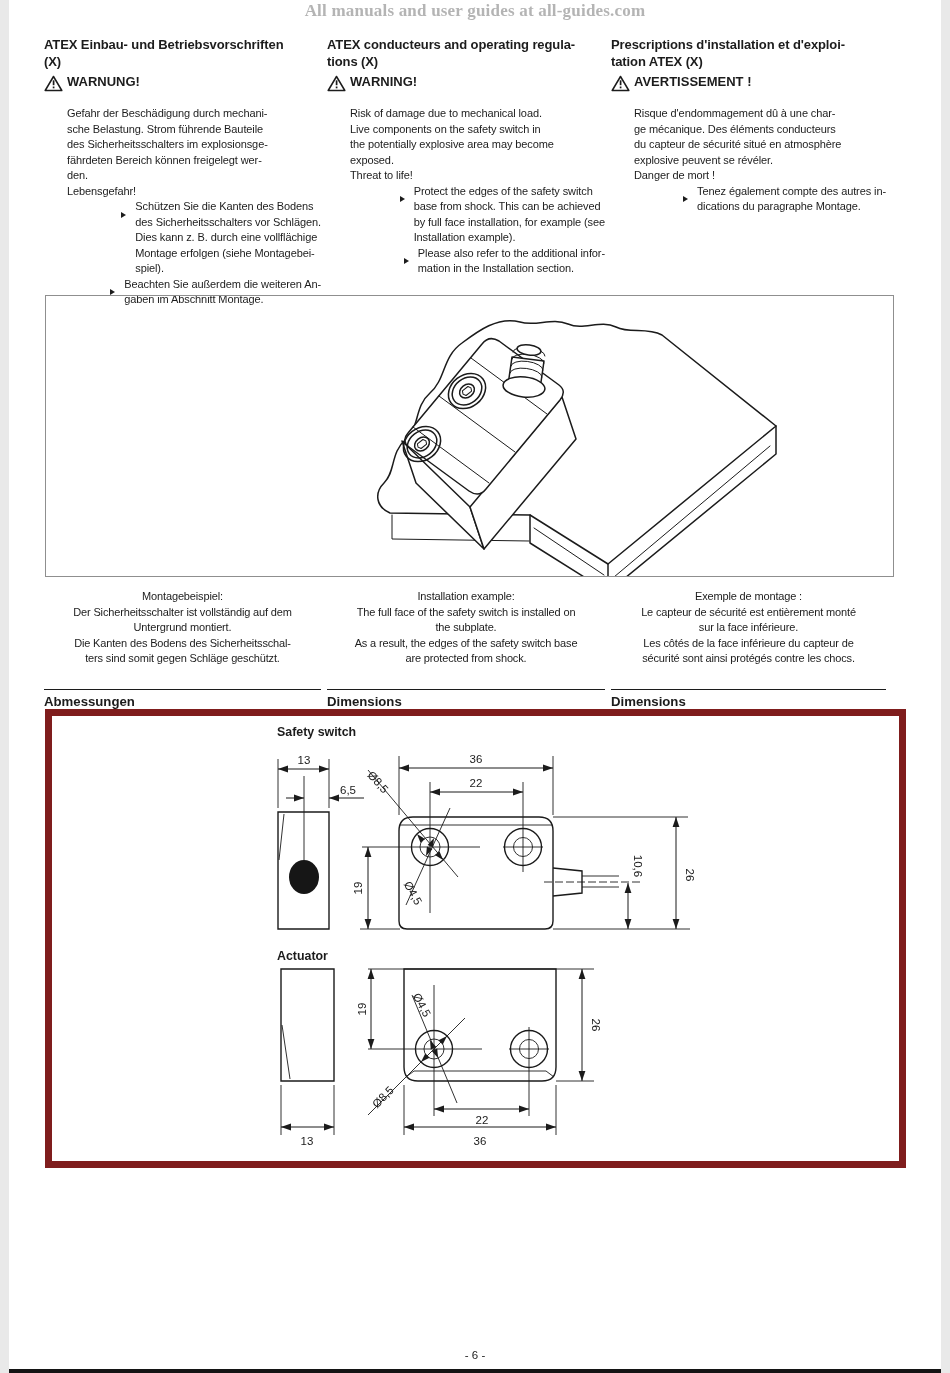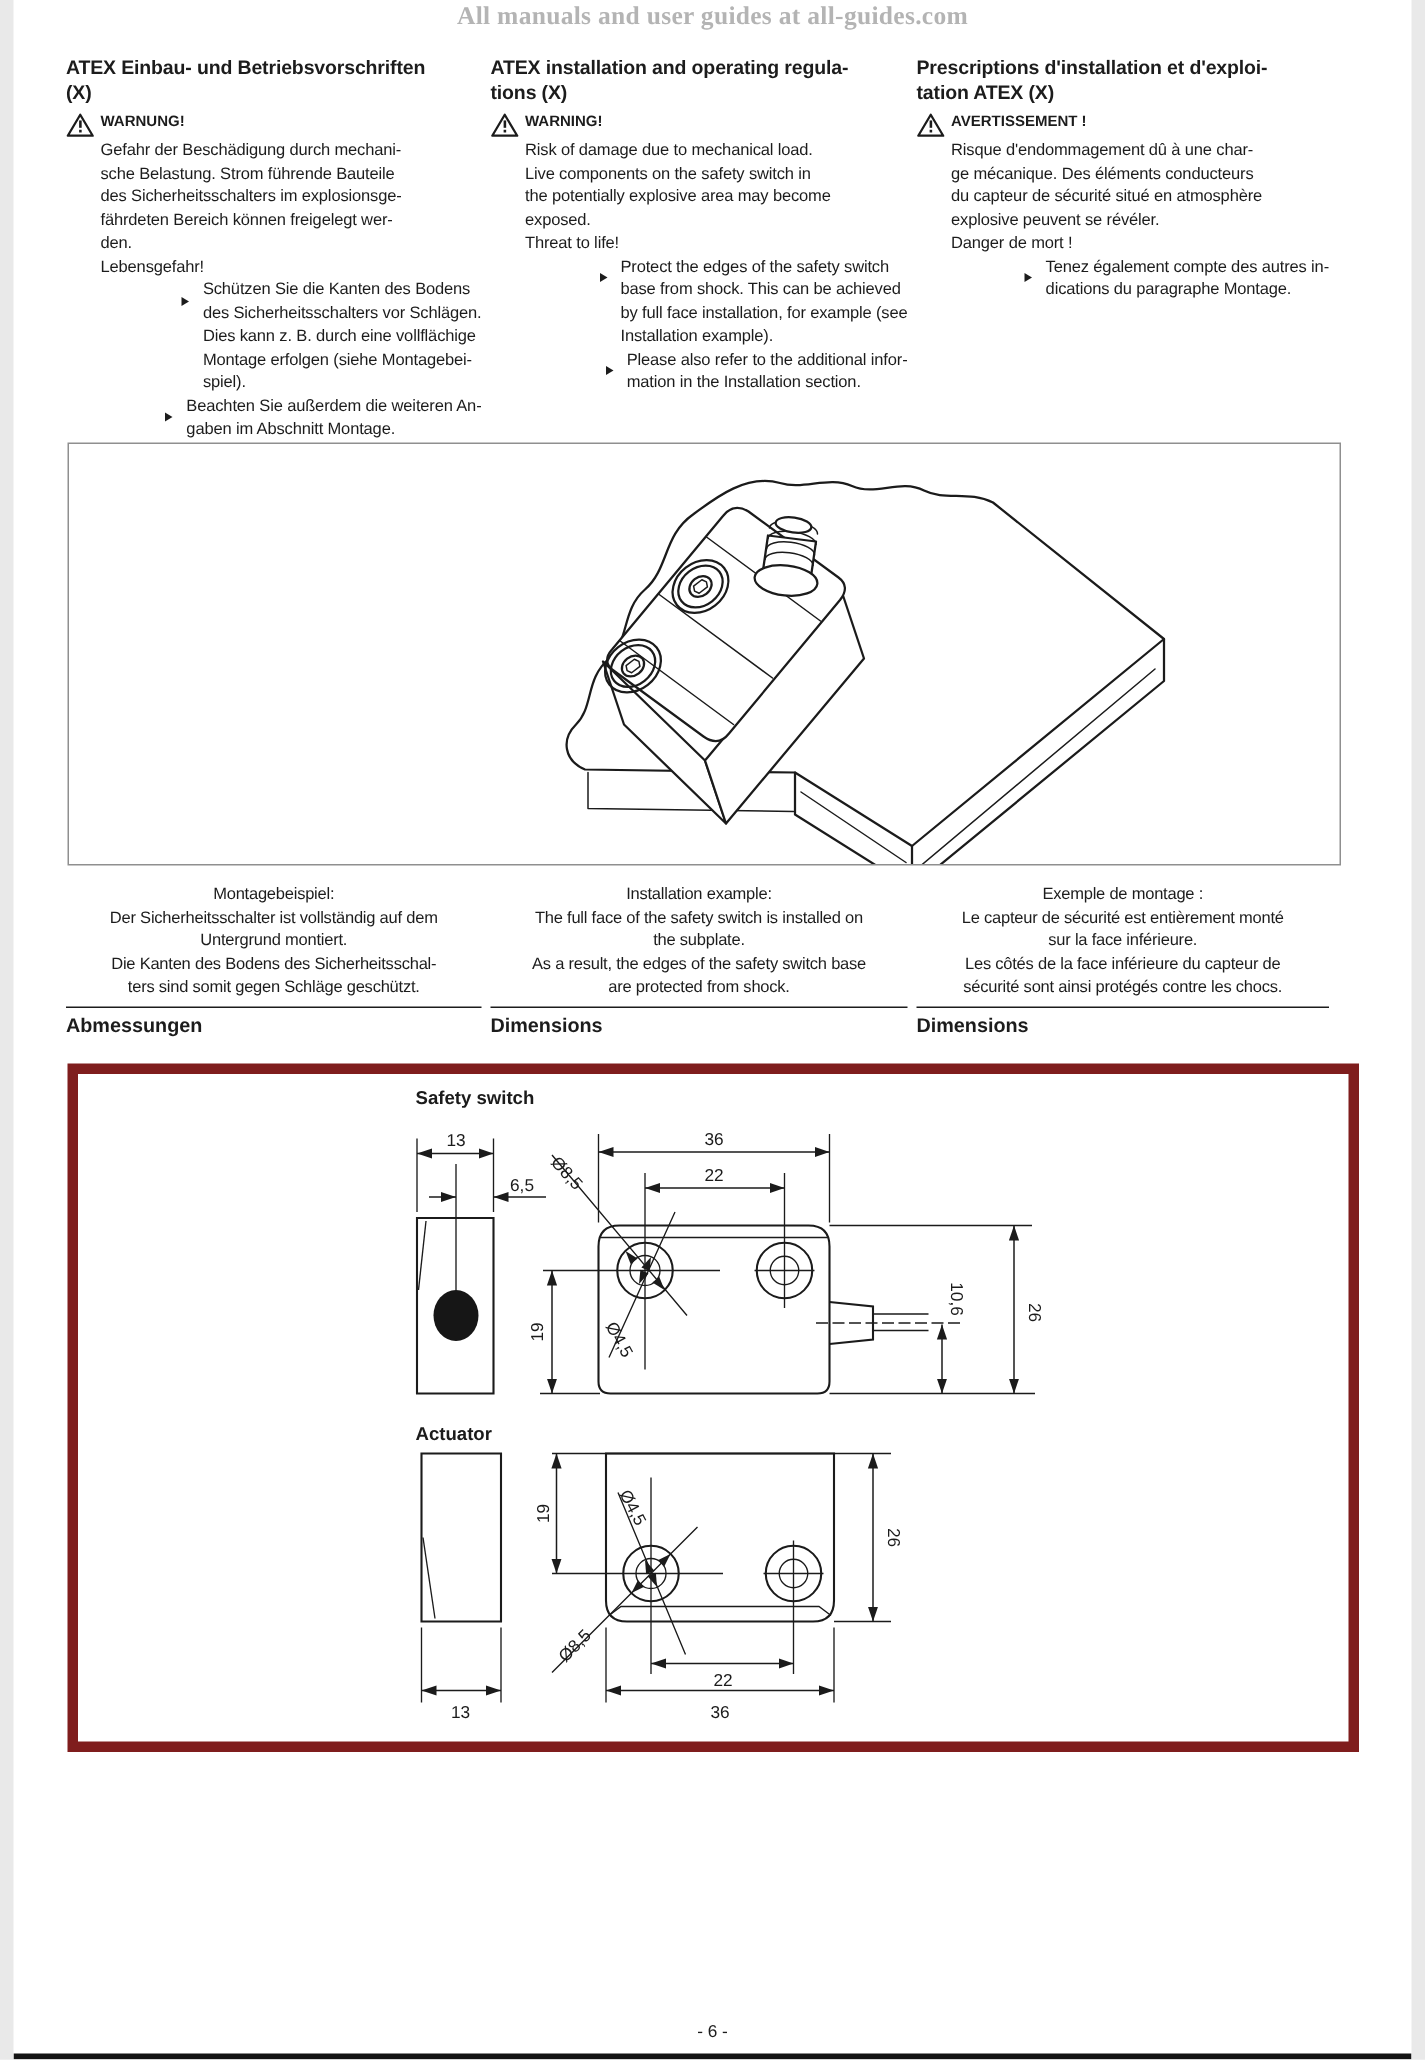--- a/index.html
+++ b/index.html
@@ -7,30 +7,30 @@
         font-family:"Liberation Sans",sans-serif;color:#1c1c1c;margin:0 auto;text-decoration:underline;}
   .watermark{position:absolute;top:1px;left:0;width:100%;text-align:center;
         font-family:"Liberation Serif",serif;font-size:17px;font-weight:bold;
         color:#b4b4b4;letter-spacing:.2px;}
   .cols{position:absolute;left:35px;width:842px;display:grid;
         grid-template-columns:277px 278px 275px;column-gap:6px;}
   .cols-top{top:36px;}
   .col-title{font-size:13px;font-weight:bold;line-height:17px;white-space:pre-line;letter-spacing:-.1px;}
   .warning{margin-top:4px;display:grid;grid-template-columns:23px 1fr;}
   .warn-icon{padding-top:1px;}
-  .warn-head{font-size:10px;font-weight:bold;line-height:15px;margin-bottom:4px;}
+  .warn-head{font-size:13px;font-weight:bold;line-height:15px;margin-bottom:17px;}
   .body-text{font-size:11px;line-height:15.5px;white-space:pre-line;letter-spacing:-.1px;}
   .bullet{display:flex;margin-left:1px;justify-content:flex-end;}
   .bullet-marker{flex:0 0 14px;padding-top:4.5px;}
   .tri{display:inline-block;width:0;height:0;border-left:5px solid #1c1c1c;
        border-top:3.5px solid transparent;border-bottom:3.5px solid transparent;}
   .cols-examples{top:589px;text-align:center;}
   .example{font-size:11px;line-height:15.6px;white-space:pre-line;letter-spacing:-.15px;}
   .cols-heads{top:671px;}
-  .sec-head{border-top:1.2px solid #1c1c1c;padding-top:4px;font-size:13.2px;font-weight:bold;}
+  .sec-head{border-top:1.2px solid #1c1c1c;padding-top:4px;font-size:13.2px;font-weight:bold;margin-top:18px;}
   .illu-box{position:absolute;left:36px;top:295px;width:847px;height:280px;border:1px solid #8f8f8f;}
   .dims-box{position:absolute;left:36px;top:709px;width:847px;height:445px;border:7px solid #7f1d1d;}
   .illu-box svg,.dims-box svg{display:block;}
   .footer{position:absolute;left:0;top:1349px;width:100%;text-align:center;font-size:11.5px;color:#1c1c1c;}
   .bottom-bar{position:absolute;left:0;bottom:0;width:100%;height:4px;background:#141414;}
   
   .ln{fill:none;stroke:#1b1b1b;stroke-width:1.4;}
   .thin{stroke-width:.9;}
   .dim{stroke-width:1;}
   .dimtext{font-size:11.5px;fill:#1b1b1b;text-anchor:middle;font-family:"Liberation Sans",sans-serif;}
@@ -79,21 +79,21 @@
           <div class="bullet">
             <span class="bullet-marker"><span class="tri"></span></span>
             <span class="body-text">Beachten Sie außerdem die weiteren An-
 gaben im Abschnitt Montage.</span>
           </div>
         </div>
       </div>
     </div>
 
     <div>
-      <div class="col-title">ATEX installation and operating regula-
+      <div class="col-title">ATEX conducteurs and operating regula-
 tions (X)</div>
       <div class="warning">
         <div class="warn-icon">
           <svg width="19" height="17" viewBox="0 0 20 18">
             <path d="M10,1.6 L18.8,16.4 L1.2,16.4 Z" fill="none" stroke="#1c1c1c" stroke-width="1.6" stroke-linejoin="round"></path>
             <rect x="9.2" y="5.6" width="1.8" height="5.2" fill="#1c1c1c"></rect>
             <rect x="9.2" y="12.2" width="1.8" height="1.9" fill="#1c1c1c"></rect>
           </svg>
         </div>
         <div>

